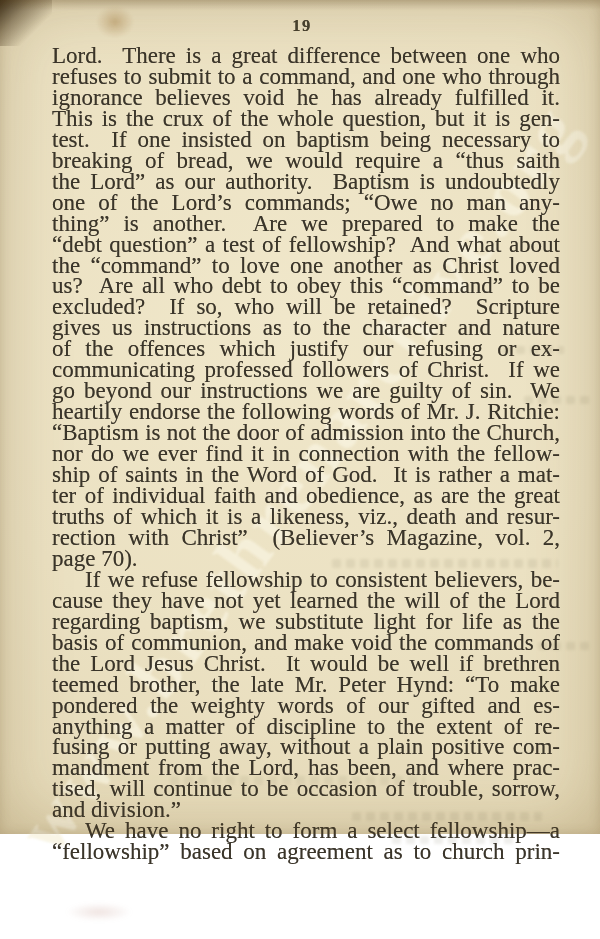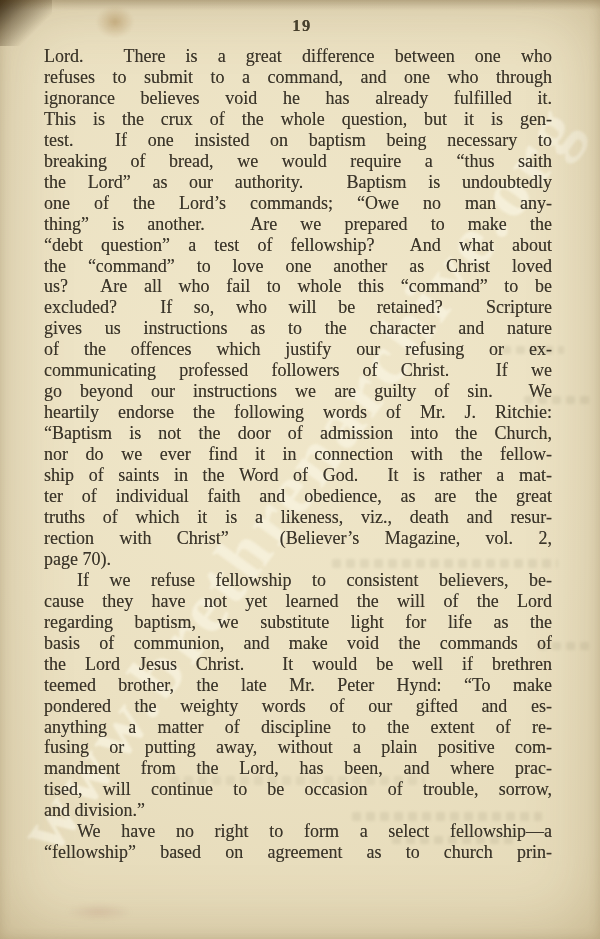--- a/index.html
+++ b/index.html
@@ -2,21 +2,21 @@
 <html><head>
 <meta charset="utf-8">
 <style>
   html,body { margin:0; padding:0; }
   body {
     width:600px; height:939px;
     font-family:"Liberation Serif","DejaVu Serif",serif;
     overflow:hidden;
   }
   .paper {
-    position:relative; width:600px; height:939px;
+    position:relative; width:600px; height:834px;
     background:
       radial-gradient(ellipse 130% 90% at 48% 38%, #f0e7ca 0%, #ebe1c2 45%, #e6dbba 70%, #ddd0aa 92%, #d3c49c 100%);
   }
   
   .vignette {
     position:absolute; inset:0; pointer-events:none; z-index:9;
     box-shadow: inset 0 0 70px rgba(115,85,35,.28), inset 0 0 12px rgba(95,65,25,.18);
   }
   .top-edge-shade {
     position:absolute; left:0; top:0; width:600px; height:10px; z-index:8;
@@ -54,22 +54,22 @@
     background:repeating-linear-gradient(90deg, rgba(105,100,72,.8) 0 9px, rgba(105,100,72,0) 9px 14px);
     opacity:.13; filter:blur(1.6px); border-radius:2px;
   }
   .page-number {
     position:absolute; left:48px; top:16px; width:508px; z-index:5;
     text-align:center; font-size:16.5px; font-weight:bold;
     letter-spacing:1.5px; color:#45402f;
     text-shadow:0 0 .4px rgba(60,52,38,.7);
   }
   .text-block {
-    position:absolute; left:44px; top:46px; width:508px; z-index:5;
-    font-size:18px; color:#3a352a;
+    position:absolute; left:52px; top:46px; width:508px; z-index:5;
+    font-size:23px; color:#3a352a;
     text-shadow:0 0 .5px rgba(58,50,38,.55);
   }
   .line {
     line-height:20.95px;
     text-align:justify; text-align-last:justify;
     white-space:pre-wrap;
   }
   .line.end { text-align-last:left; }
   .line.indent { text-indent:33px; }
 </style>
@@ -95,21 +95,21 @@
       <div class="line">refuses to submit to a command, and one who through</div>
       <div class="line">ignorance believes void he has already fulfilled it.</div>
       <div class="line">This is the crux of the whole question, but it is gen-</div>
       <div class="line">test.  If one insisted on baptism being necessary to</div>
       <div class="line">breaking of bread, we would require a “thus saith</div>
       <div class="line">the Lord” as our authority.  Baptism is undoubtedly</div>
       <div class="line">one of the Lord’s commands; “Owe no man any-</div>
       <div class="line">thing” is another.  Are we prepared to make the</div>
       <div class="line">“debt question” a test of fellowship?  And what about</div>
       <div class="line">the “command” to love one another as Christ loved</div>
-      <div class="line">us?  Are all who fail to whole this “command” to be</div>
+      <div class="line">us?  Are all who debt to obey this “command” to be</div>
       <div class="line">excluded?  If so, who will be retained?  Scripture</div>
       <div class="line">gives us instructions as to the character and nature</div>
       <div class="line">of the offences which justify our refusing or ex-</div>
       <div class="line">communicating professed followers of Christ.  If we</div>
       <div class="line">go beyond our instructions we are guilty of sin.  We</div>
       <div class="line">heartily endorse the following words of Mr. J. Ritchie:</div>
       <div class="line">“Baptism is not the door of admission into the Church,</div>
       <div class="line">nor do we ever find it in connection with the fellow-</div>
       <div class="line">ship of saints in the Word of God.  It is rather a mat-</div>
       <div class="line">ter of individual faith and obedience, as are the great</div>

